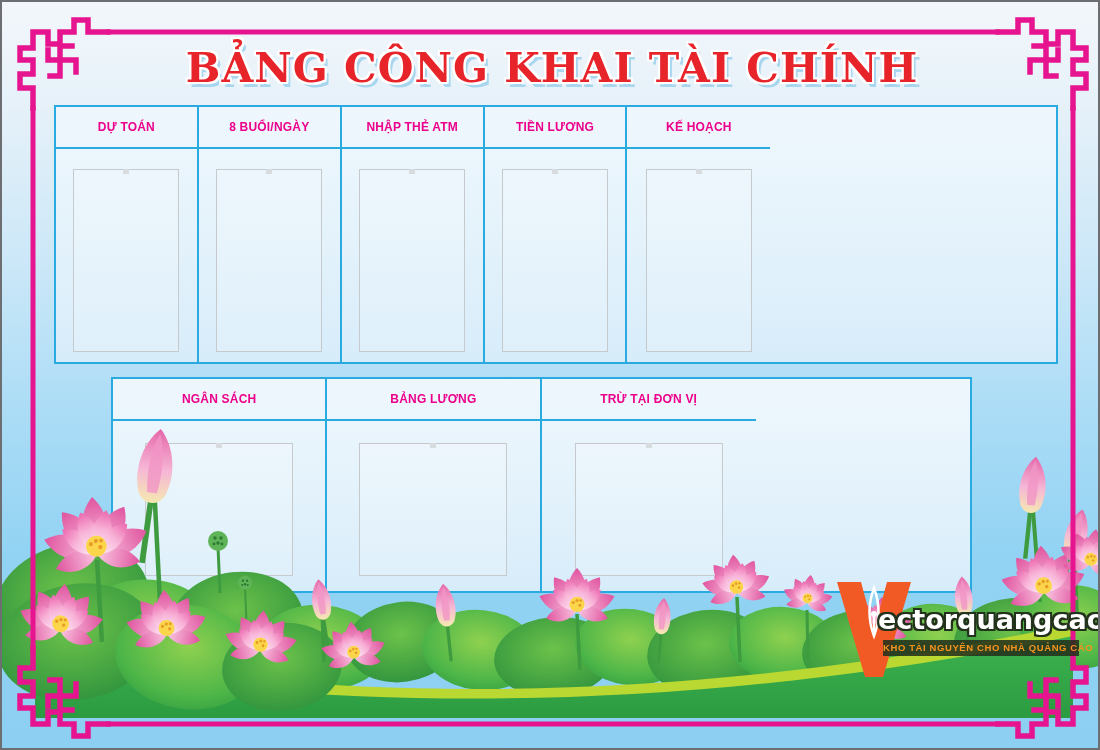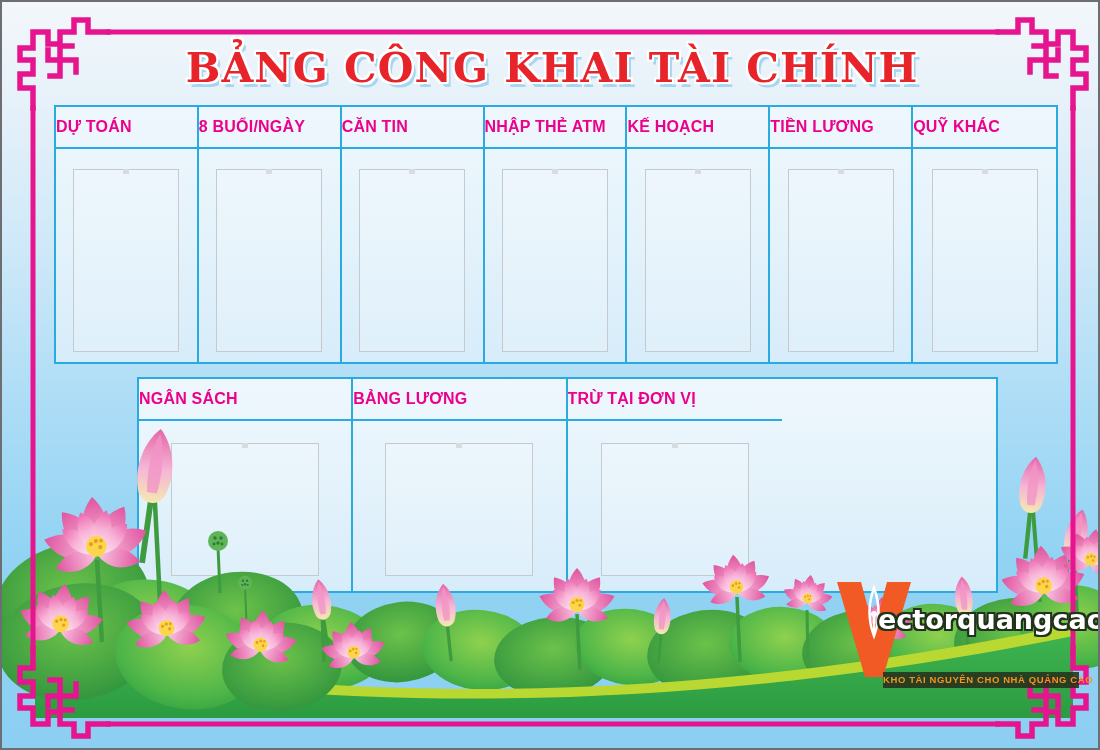--- a/index.html
+++ b/index.html
@@ -25,27 +25,27 @@
   }
 
   
   .board-table{
     position:absolute;z-index:1;
     display:grid;
     border:2px solid #29abe2;
     background:linear-gradient(180deg,#eff7fd 0%,#e3f2fb 55%,#d7ecfa 100%);
   }
   .t-top{left:52px;top:103px;width:1000px;height:255px;grid-template-columns:repeat(7,1fr);}
-  .t-bot{left:135px;top:375px;width:857px;height:212px;grid-template-columns:repeat(4,1fr);}
+  .t-bot{left:109px;top:375px;width:857px;height:212px;grid-template-columns:repeat(4,1fr);}
   .col{display:flex;flex-direction:column;border-right:2px solid #29abe2;min-width:0;}
   .col:last-child{border-right:none;}
   .col .hd{
-    height:40px;line-height:40px;flex:0 0 40px;
+    height:40px;line-height:40px;flex:0 0 40px;text-align:center;
     border-bottom:2px solid #29abe2;
-    font-weight:bold;font-size:16px;color:#ec008c;letter-spacing:.2px;
+    font-weight:bold;font-size:12px;color:#ec008c;letter-spacing:.2px;
     white-space:nowrap;overflow:hidden;
   }
   .col .bd{flex:1;display:flex;align-items:flex-start;justify-content:center;}
   .ph{
     position:relative;border:1px solid #c6cacd;background:rgba(255,255,255,.18);
   }
   .t-top .ph{width:104px;height:181px;margin-top:20px;}
   .t-bot .ph{width:146px;height:131px;margin-top:22px;}
   .ph::after{
     content:"";position:absolute;top:-1px;left:50%;margin-left:-3px;
@@ -61,21 +61,21 @@
   .wm .vlogo{position:absolute;left:0;top:0;}
   .wm .brand{
     position:absolute;left:43px;top:22px;white-space:nowrap;
     font-family:"DejaVu Sans", sans-serif;font-weight:bold;font-size:27px;color:#ffffff;
     text-shadow:-2px -2px 0 #23321c,2px -2px 0 #23321c,-2px 2px 0 #23321c,2px 2px 0 #23321c,
                 0 -2px 0 #23321c,0 2px 0 #23321c,-2px 0 0 #23321c,2px 0 0 #23321c;
   }
   .wm .tagline{
     position:absolute;left:48px;top:58px;width:196px;height:16px;line-height:16px;
     background:rgba(36,49,28,.88);color:#f7941d;text-align:center;
-    font-weight:bold;font-size:9.5px;letter-spacing:.6px;white-space:nowrap;margin-top:32px;
+    font-weight:bold;font-size:9.5px;letter-spacing:.6px;white-space:nowrap;
   }
 </style>
 </head>
 <body>
 
 <div class="title">BẢNG CÔNG KHAI TÀI CHÍNH</div>
 
 <div class="board-table t-top">
   <div class="col">
     <div class="hd">DỰ TOÁN</div>
@@ -83,45 +83,33 @@
         <div class="ph"></div>
       </div>
   </div>
   <div class="col">
     <div class="hd">8 BUỔI/NGÀY</div>
     <div class="bd">
         <div class="ph"></div>
       </div>
   </div>
   <div class="col">
-    <div class="hd">CĂN TIN</div>
-    <div class="bd">
-        <div class="ph"></div>
-      </div>
-  </div>
-  <div class="col">
     <div class="hd">NHẬP THẺ ATM</div>
     <div class="bd">
         <div class="ph"></div>
       </div>
   </div>
   <div class="col">
+    <div class="hd">TIỀN LƯƠNG</div>
+    <div class="bd">
+        <div class="ph"></div>
+      </div>
+  </div>
+  <div class="col">
     <div class="hd">KẾ HOẠCH</div>
-    <div class="bd">
-        <div class="ph"></div>
-      </div>
-  </div>
-  <div class="col">
-    <div class="hd">TIỀN LƯƠNG</div>
-    <div class="bd">
-        <div class="ph"></div>
-      </div>
-  </div>
-  <div class="col">
-    <div class="hd">QUỸ KHÁC</div>
     <div class="bd">
         <div class="ph"></div>
       </div>
   </div>
 </div>
 
 <div class="board-table t-bot">
   <div class="col">
     <div class="hd">NGÂN SÁCH</div>
     <div class="bd">

